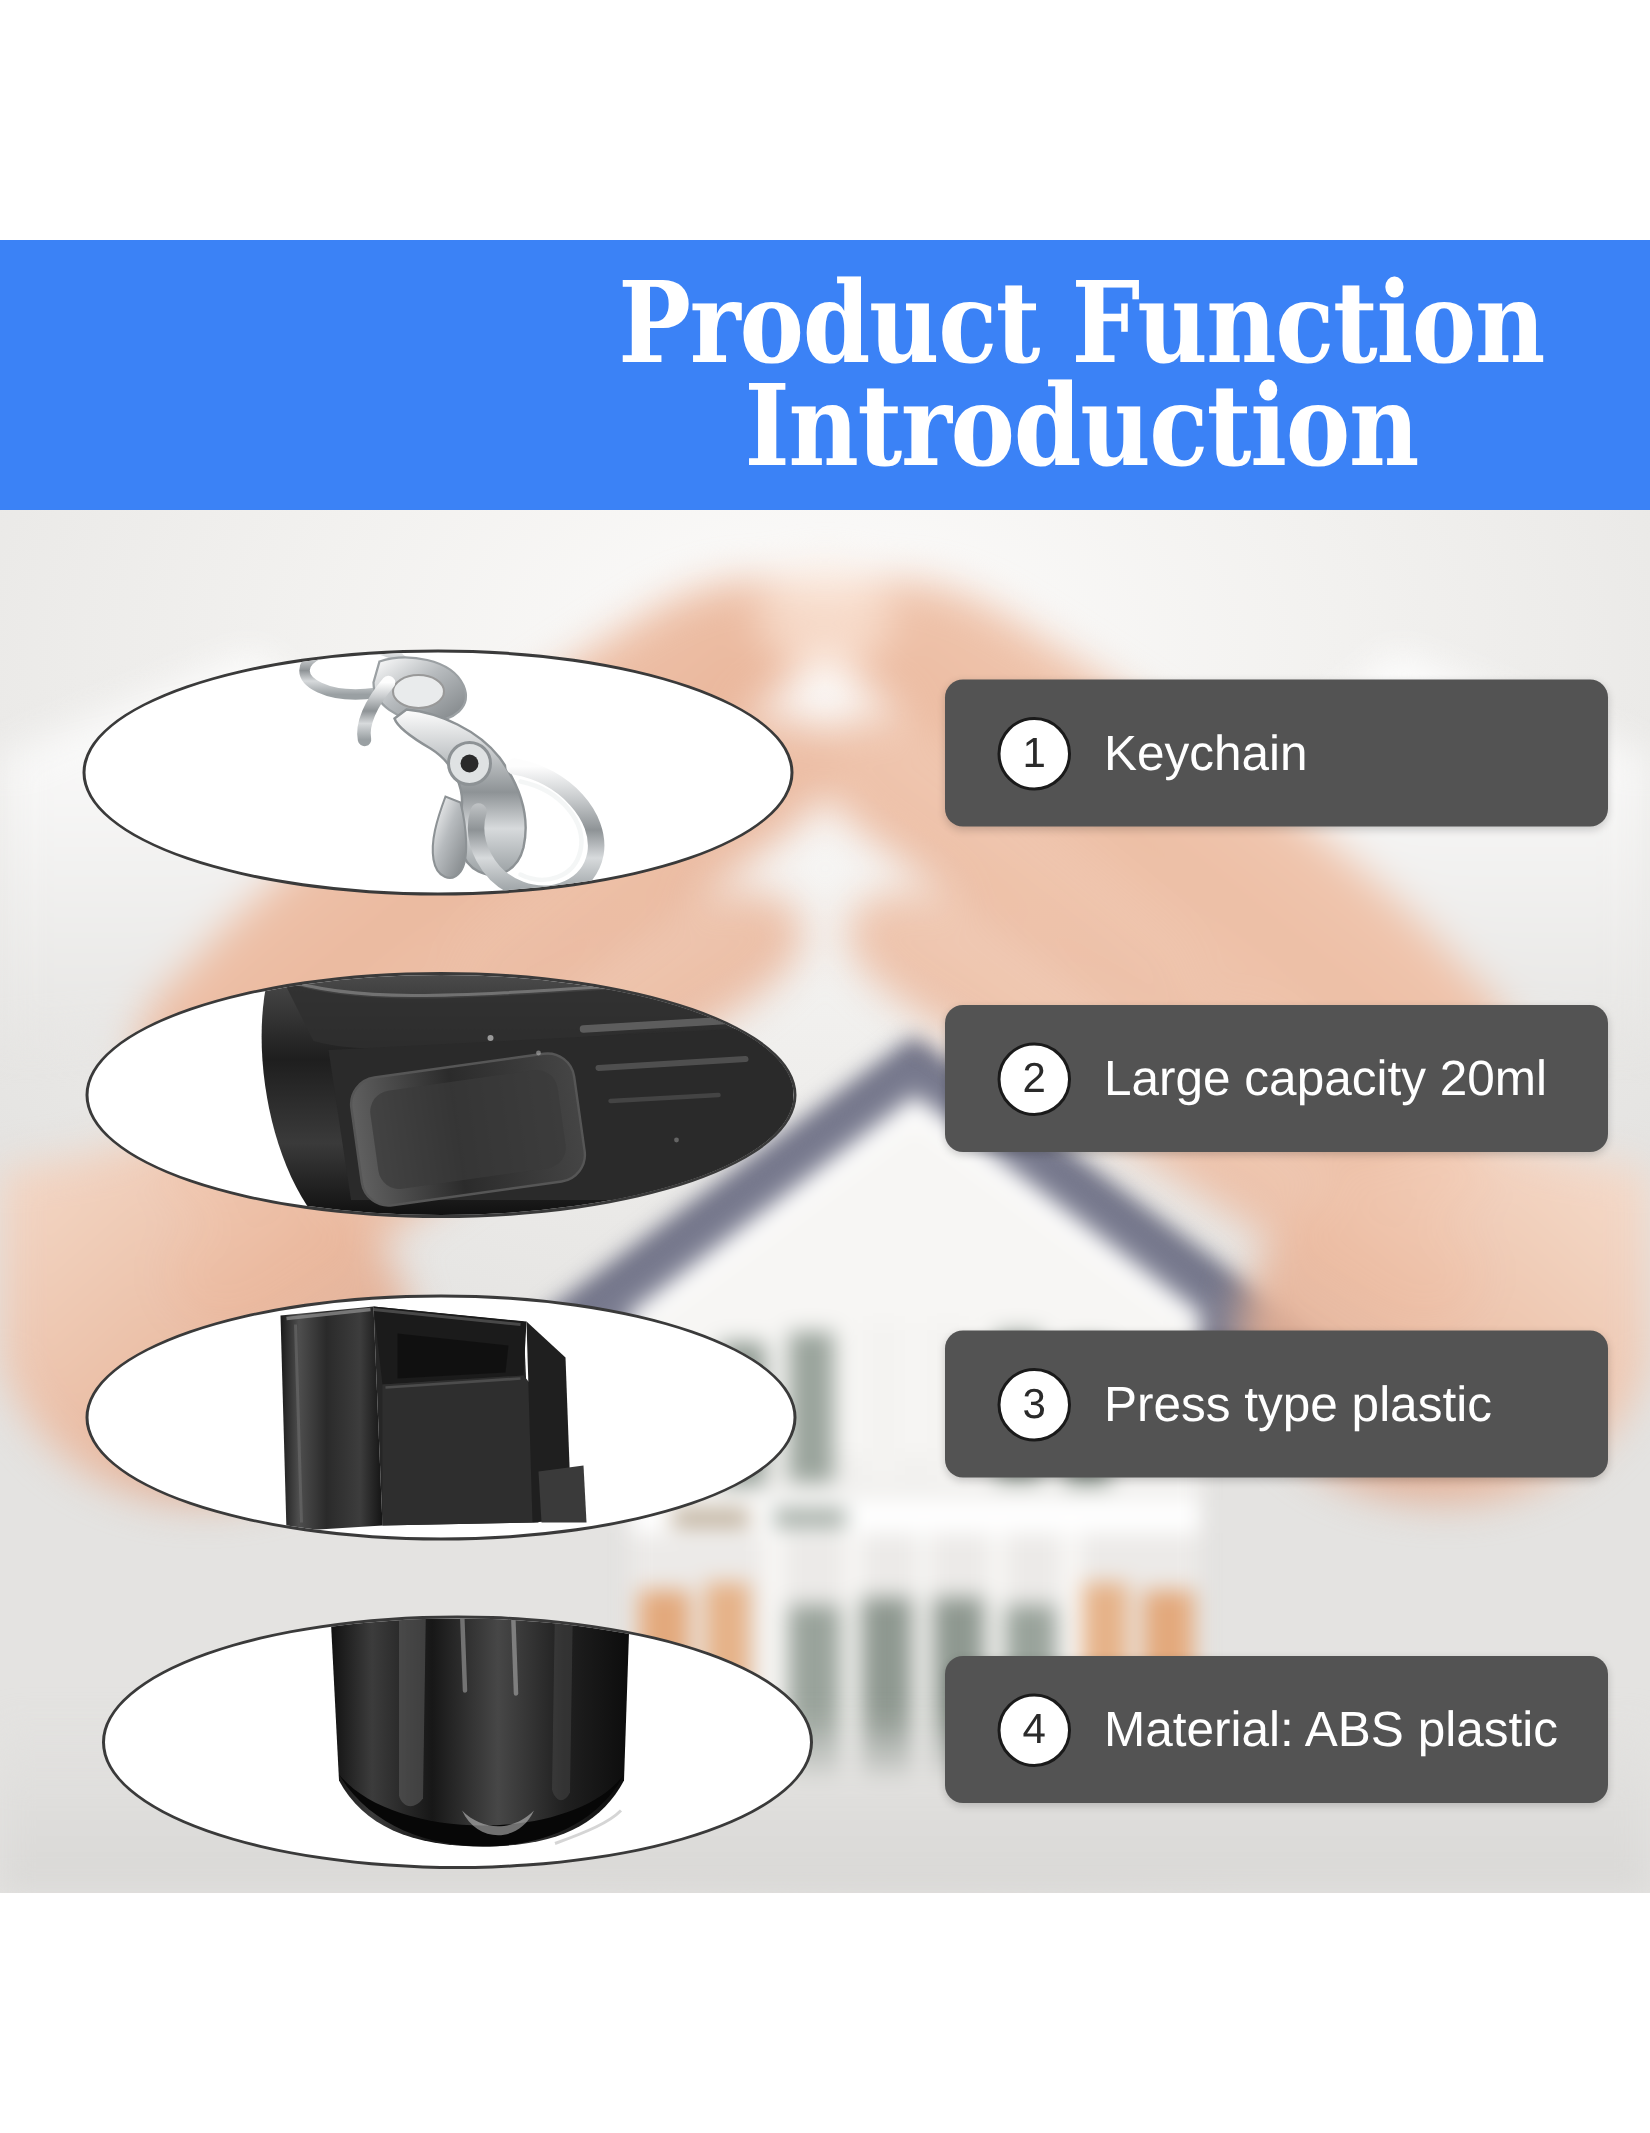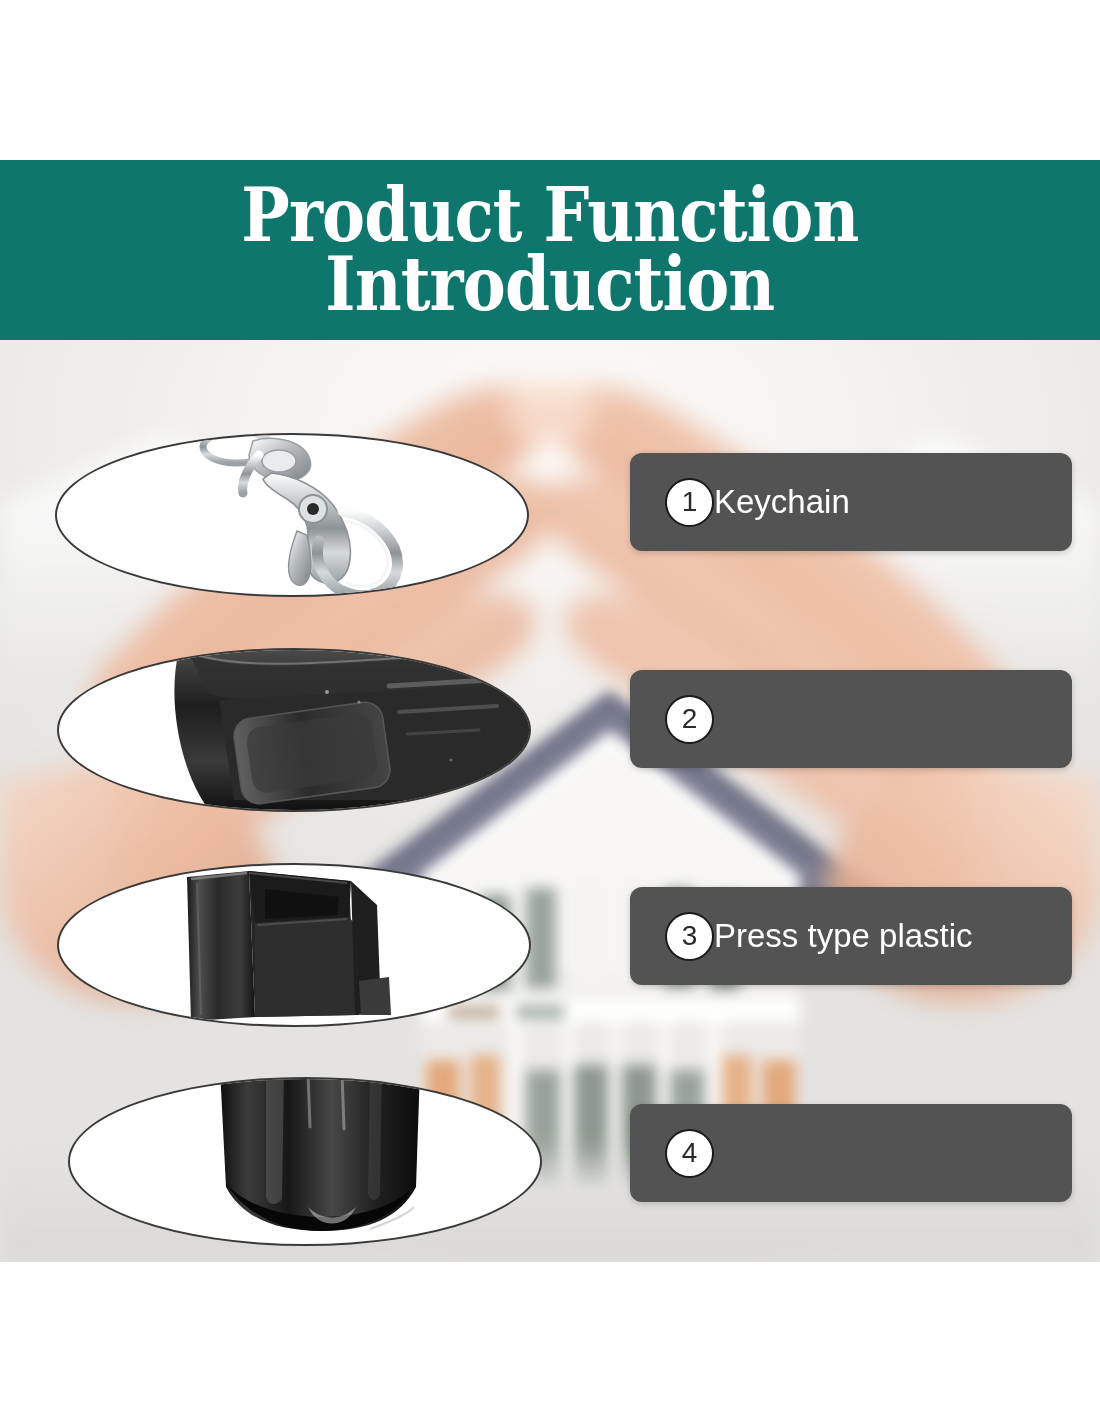--- a/index.html
+++ b/index.html
@@ -22,24 +22,24 @@
     overflow: hidden;
   }
 
   
   .header-bar {
     position: absolute;
     left: 0;
     top: 160px;
     width: 1100px;
     height: 180px;
-    background: #0f766e;
+    background: #3b82f6;
     display: flex;
     align-items: center;
-    justify-content: center;
+    justify-content: flex-end;
   }
   .header-title {
     color: #ffffff;
     font-family: "DejaVu Serif", "Liberation Serif", serif;
     font-weight: bold;
     font-size: 75px;
     line-height: 0.92;
     text-align: center;
     letter-spacing: -1px;
     transform: scaleX(0.86);
@@ -147,20 +147,21 @@
     border: 2px solid #1a1a1a;
     color: #2a2a2a;
     font-size: 28px;
     font-weight: 400;
     display: flex;
     align-items: center;
     justify-content: center;
     font-family: "Liberation Sans", sans-serif;
   }
   .feature-label {
+    margin-left: 22px;
     color: #ffffff;
     font-size: 33px;
     font-weight: 400;
     font-family: "Liberation Sans", sans-serif;
     white-space: nowrap;
   }
 
   
   .bottom-white {
     position: absolute;
@@ -468,26 +469,28 @@
     </div>
   </div>
 
   <div class="feature" id="feature-1">
     <div class="feature-num">1</div>
     <div class="feature-label">Keychain</div>
   </div>
 
   <div class="feature" id="feature-2">
     <div class="feature-num">2</div>
+    <div class="feature-label">Large capacity 20ml</div>
   </div>
 
   <div class="feature" id="feature-3">
     <div class="feature-num">3</div>
     <div class="feature-label">Press type plastic</div>
   </div>
 
   <div class="feature" id="feature-4">
     <div class="feature-num">4</div>
+    <div class="feature-label">Material: ABS plastic</div>
   </div>
 
   <div class="bottom-white"></div>
 
 </div>
 
 </body></html>

